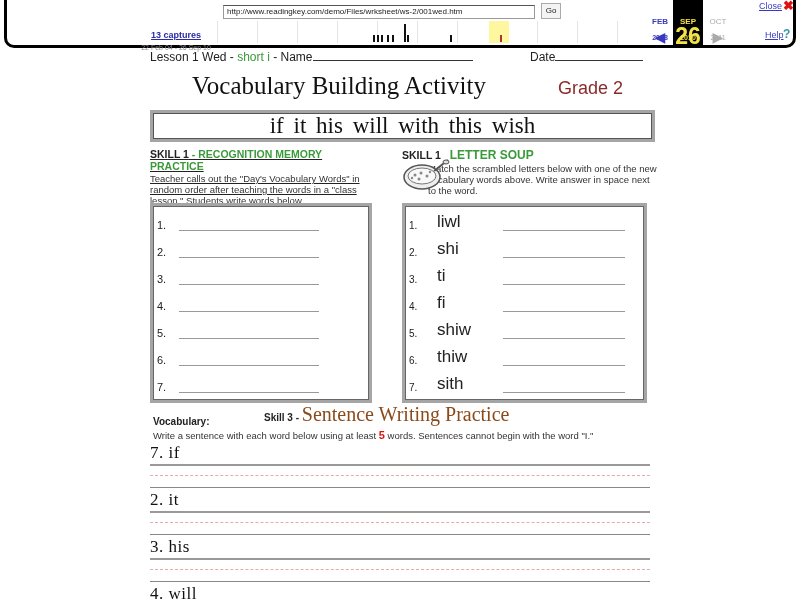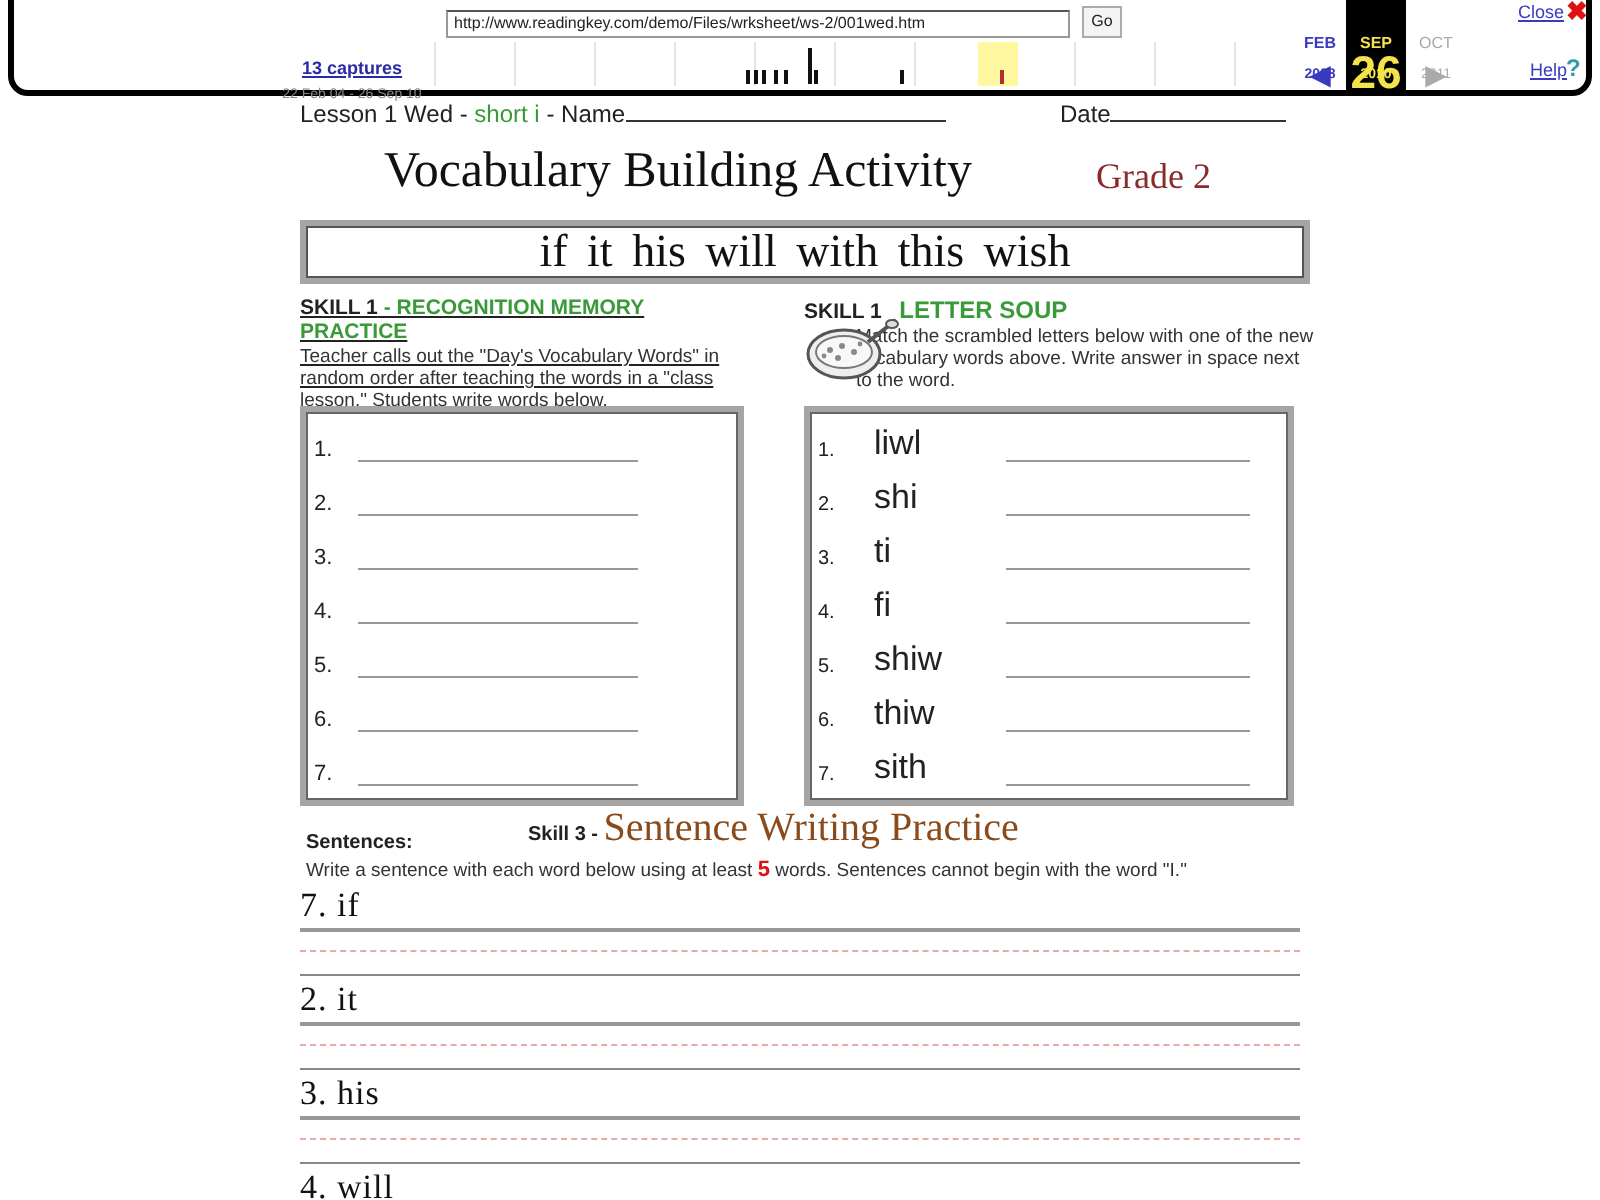--- a/index.html
+++ b/index.html
@@ -49,21 +49,21 @@
   
   .ws { position: absolute; left: 150px; top: 50px; width: 505px; }
   .hdr { font-size: 12px; color: #222; height: 16px; position: relative; }
   .hdr .green { color: #3a9a3a; }
   .hdr .uline { display: inline-block; width: 160px; border-bottom: 1px solid #333; height: 11px; vertical-align: baseline; }
   .hdr .date { position: absolute; left: 380px; top: 0; }
   .hdr .date .uline { width: 88px; }
 
   .title-row { position: relative; height: 32px; margin-top: 6px; }
   .title { position: absolute; left: 42px; top: 0; font-family: "Liberation Serif", serif; font-size: 25px; color: #111; }
-  .grade { position: absolute; left: 398px; top: 6px; font-family: Liberation Serif, serif; font-size: 18px; color: #8a2a2a; }
+  .grade { position: absolute; left: 408px; top: 6px; font-family: Liberation Sans, sans-serif; font-size: 18px; color: #8a2a2a; }
 
   .wordbox {
     margin-top: 6px; height: 32px; border: 3px solid #a5a5a5; outline: 1px solid #555; outline-offset: -4px;
     text-align: center; font-family: "Liberation Serif", serif; font-size: 23px; line-height: 26px; color: #111; word-spacing: 4px;
   }
 
   .skills { position: relative; margin-top: 6px; height: 255px; }
   .skill1 { position: absolute; left: 0; top: 0; width: 222px; text-decoration: underline; }
   .skill2 { position: absolute; left: 252px; top: 0; width: 255px; }
   .sk-title { font-size: 10.5px; font-weight: bold; color: #222; }
@@ -259,21 +259,21 @@
         </div>
       <div class="row" style="top:164px">
           <span class="num">7.</span>
           <span class="word">sith</span>
           <span class="line"></span>
         </div>
     </div>
   </div>
 
   <div class="skill3">
-    <div class="s3-dir">Sentences:</div>
+    <div class="s3-dir">Vocabulary:</div>
     <div class="s3-title"><span class="lbl">Skill 3 - </span><span class="big">Sentence Writing Practice</span></div>
     <div class="s3-inst"><span>Write a sentence with each word below using at least </span><span class="red">5</span><span> words.  Sentences cannot begin with the word "I."</span></div>
   </div>
 
   <div class="sentences">
     <div class="sent">
         <span class="lbl">7.  if</span>
         <div class="top-line"></div>
         <div class="dash"></div>
         <div class="bot-line"></div>

